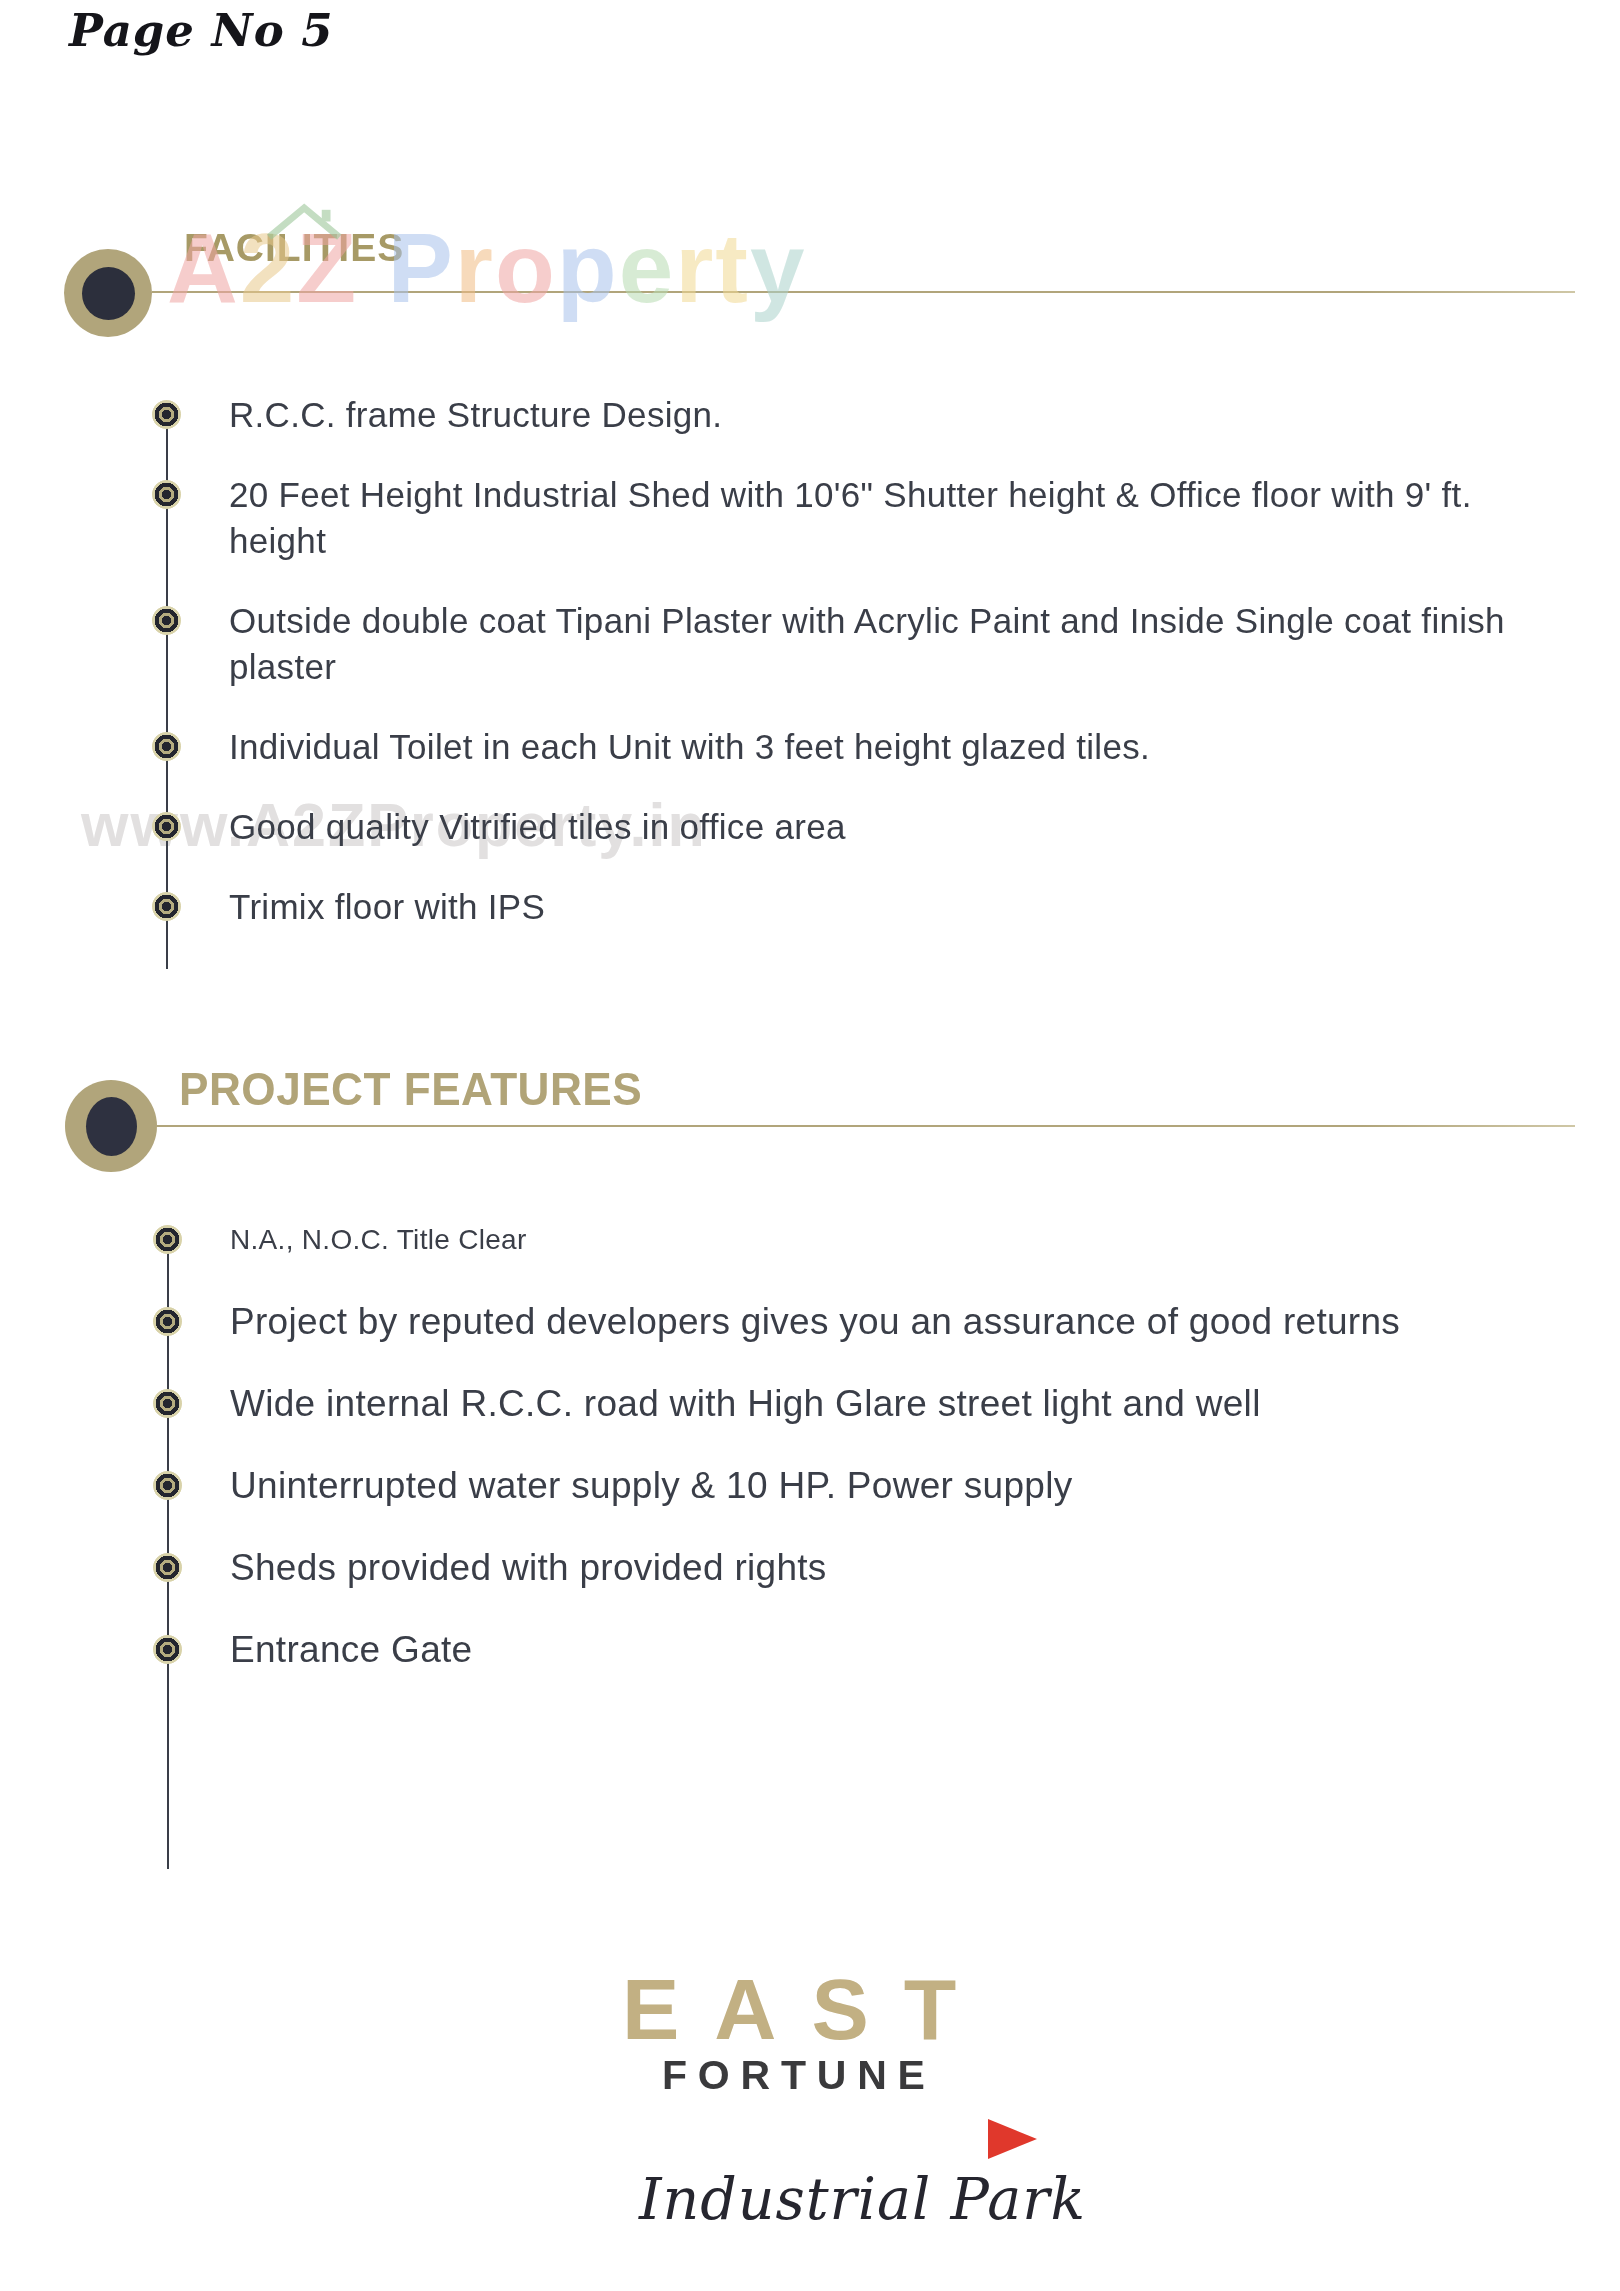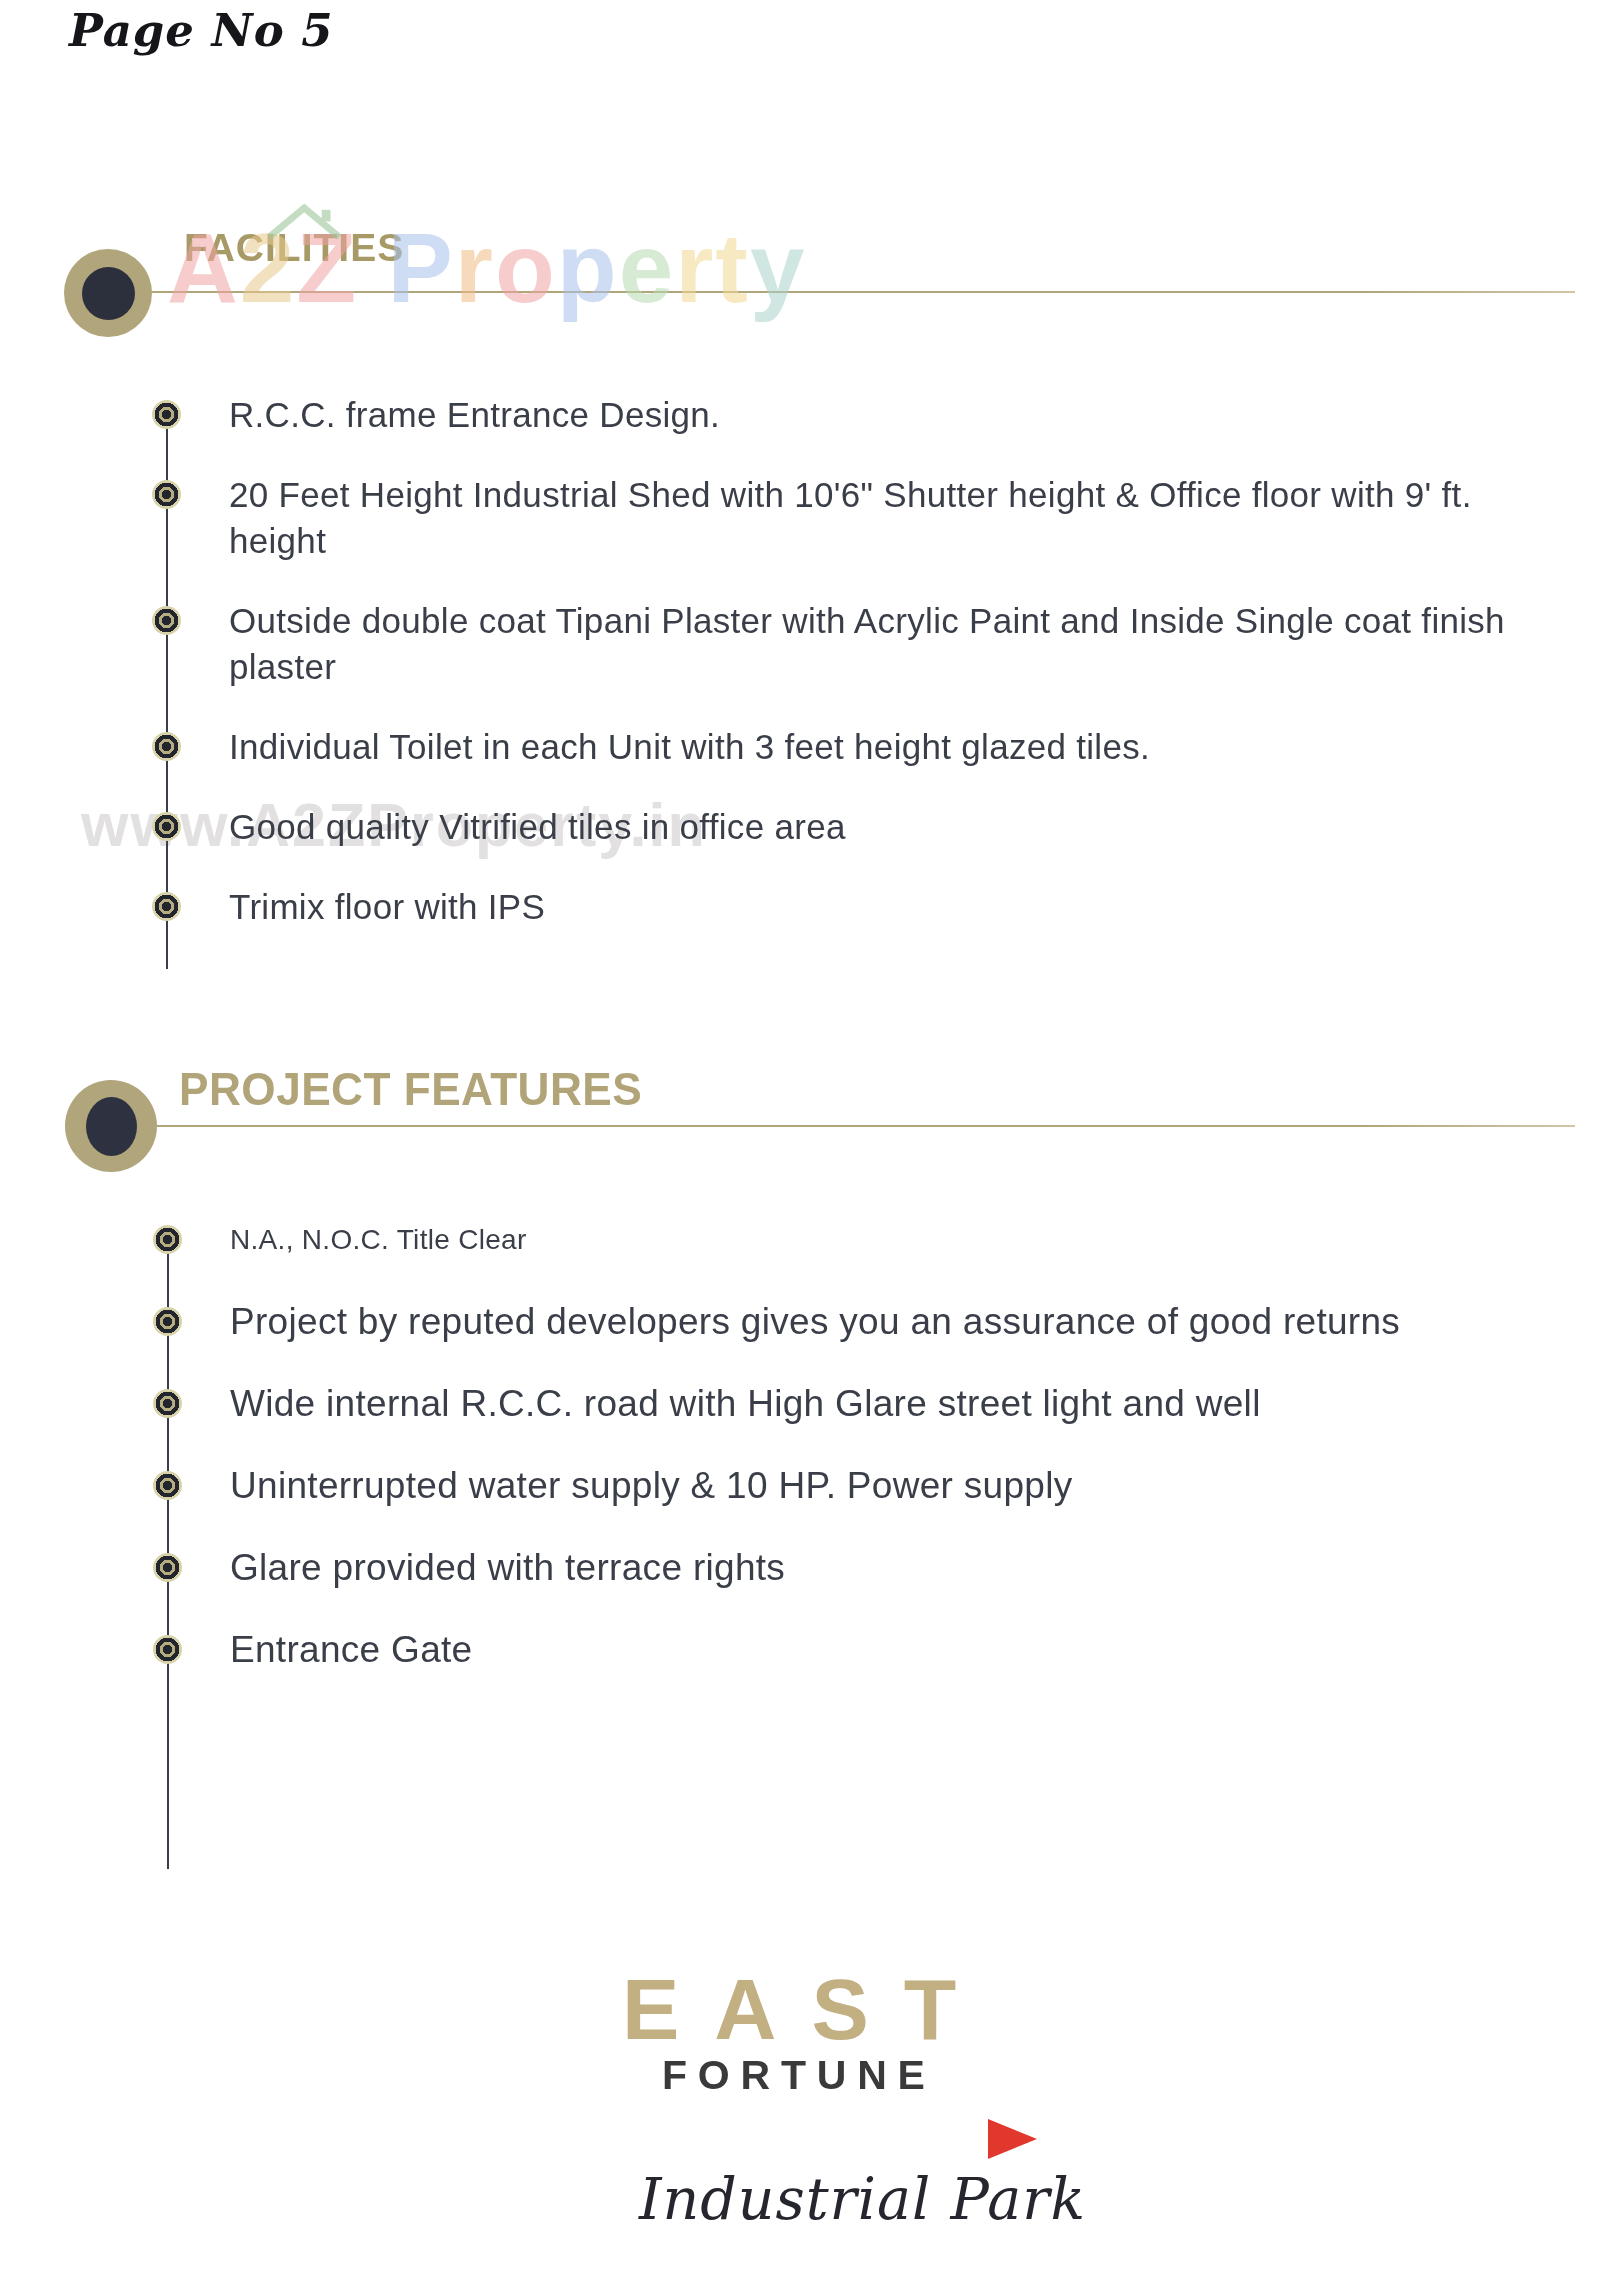--- a/index.html
+++ b/index.html
@@ -107,21 +107,21 @@
   <div class="big-circle fac-circle">
       <div class="inner"></div>
     </div>
   <div class="section-title fac-title">FACILITIES</div>
   <div class="rule fac-rule"></div>
   <div class="vline fac-vline"></div>
 
   <div class="list fac-list">
     <div class="item">
       <div class="bullet"></div>
-      <div class="item-text">R.C.C. frame Entrance Design.</div>
+      <div class="item-text">R.C.C. frame Structure Design.</div>
     </div>
     <div class="item">
       <div class="bullet"></div>
       <div class="item-text">20 Feet Height Industrial Shed with 10'6" Shutter height &amp; Office floor with 9' ft. height</div>
     </div>
     <div class="item">
       <div class="bullet"></div>
       <div class="item-text">Outside double coat Tipani Plaster with Acrylic Paint and Inside Single coat finish plaster</div>
     </div>
     <div class="item">
@@ -157,21 +157,21 @@
     <div class="item">
       <div class="bullet"></div>
       <div class="item-text">Wide internal R.C.C. road with High Glare street light and well</div>
     </div>
     <div class="item">
       <div class="bullet"></div>
       <div class="item-text">Uninterrupted water supply &amp; 10 HP. Power supply</div>
     </div>
     <div class="item">
       <div class="bullet"></div>
-      <div class="item-text">Glare provided with terrace rights</div>
+      <div class="item-text">Sheds provided with provided rights</div>
     </div>
     <div class="item">
       <div class="bullet"></div>
       <div class="item-text">Entrance Gate</div>
     </div>
   </div>
 
   <div class="logo-fortune">FORTUNE</div>
   <div class="logo-east">EAST</div>
   <div class="logo-triangle"></div>

